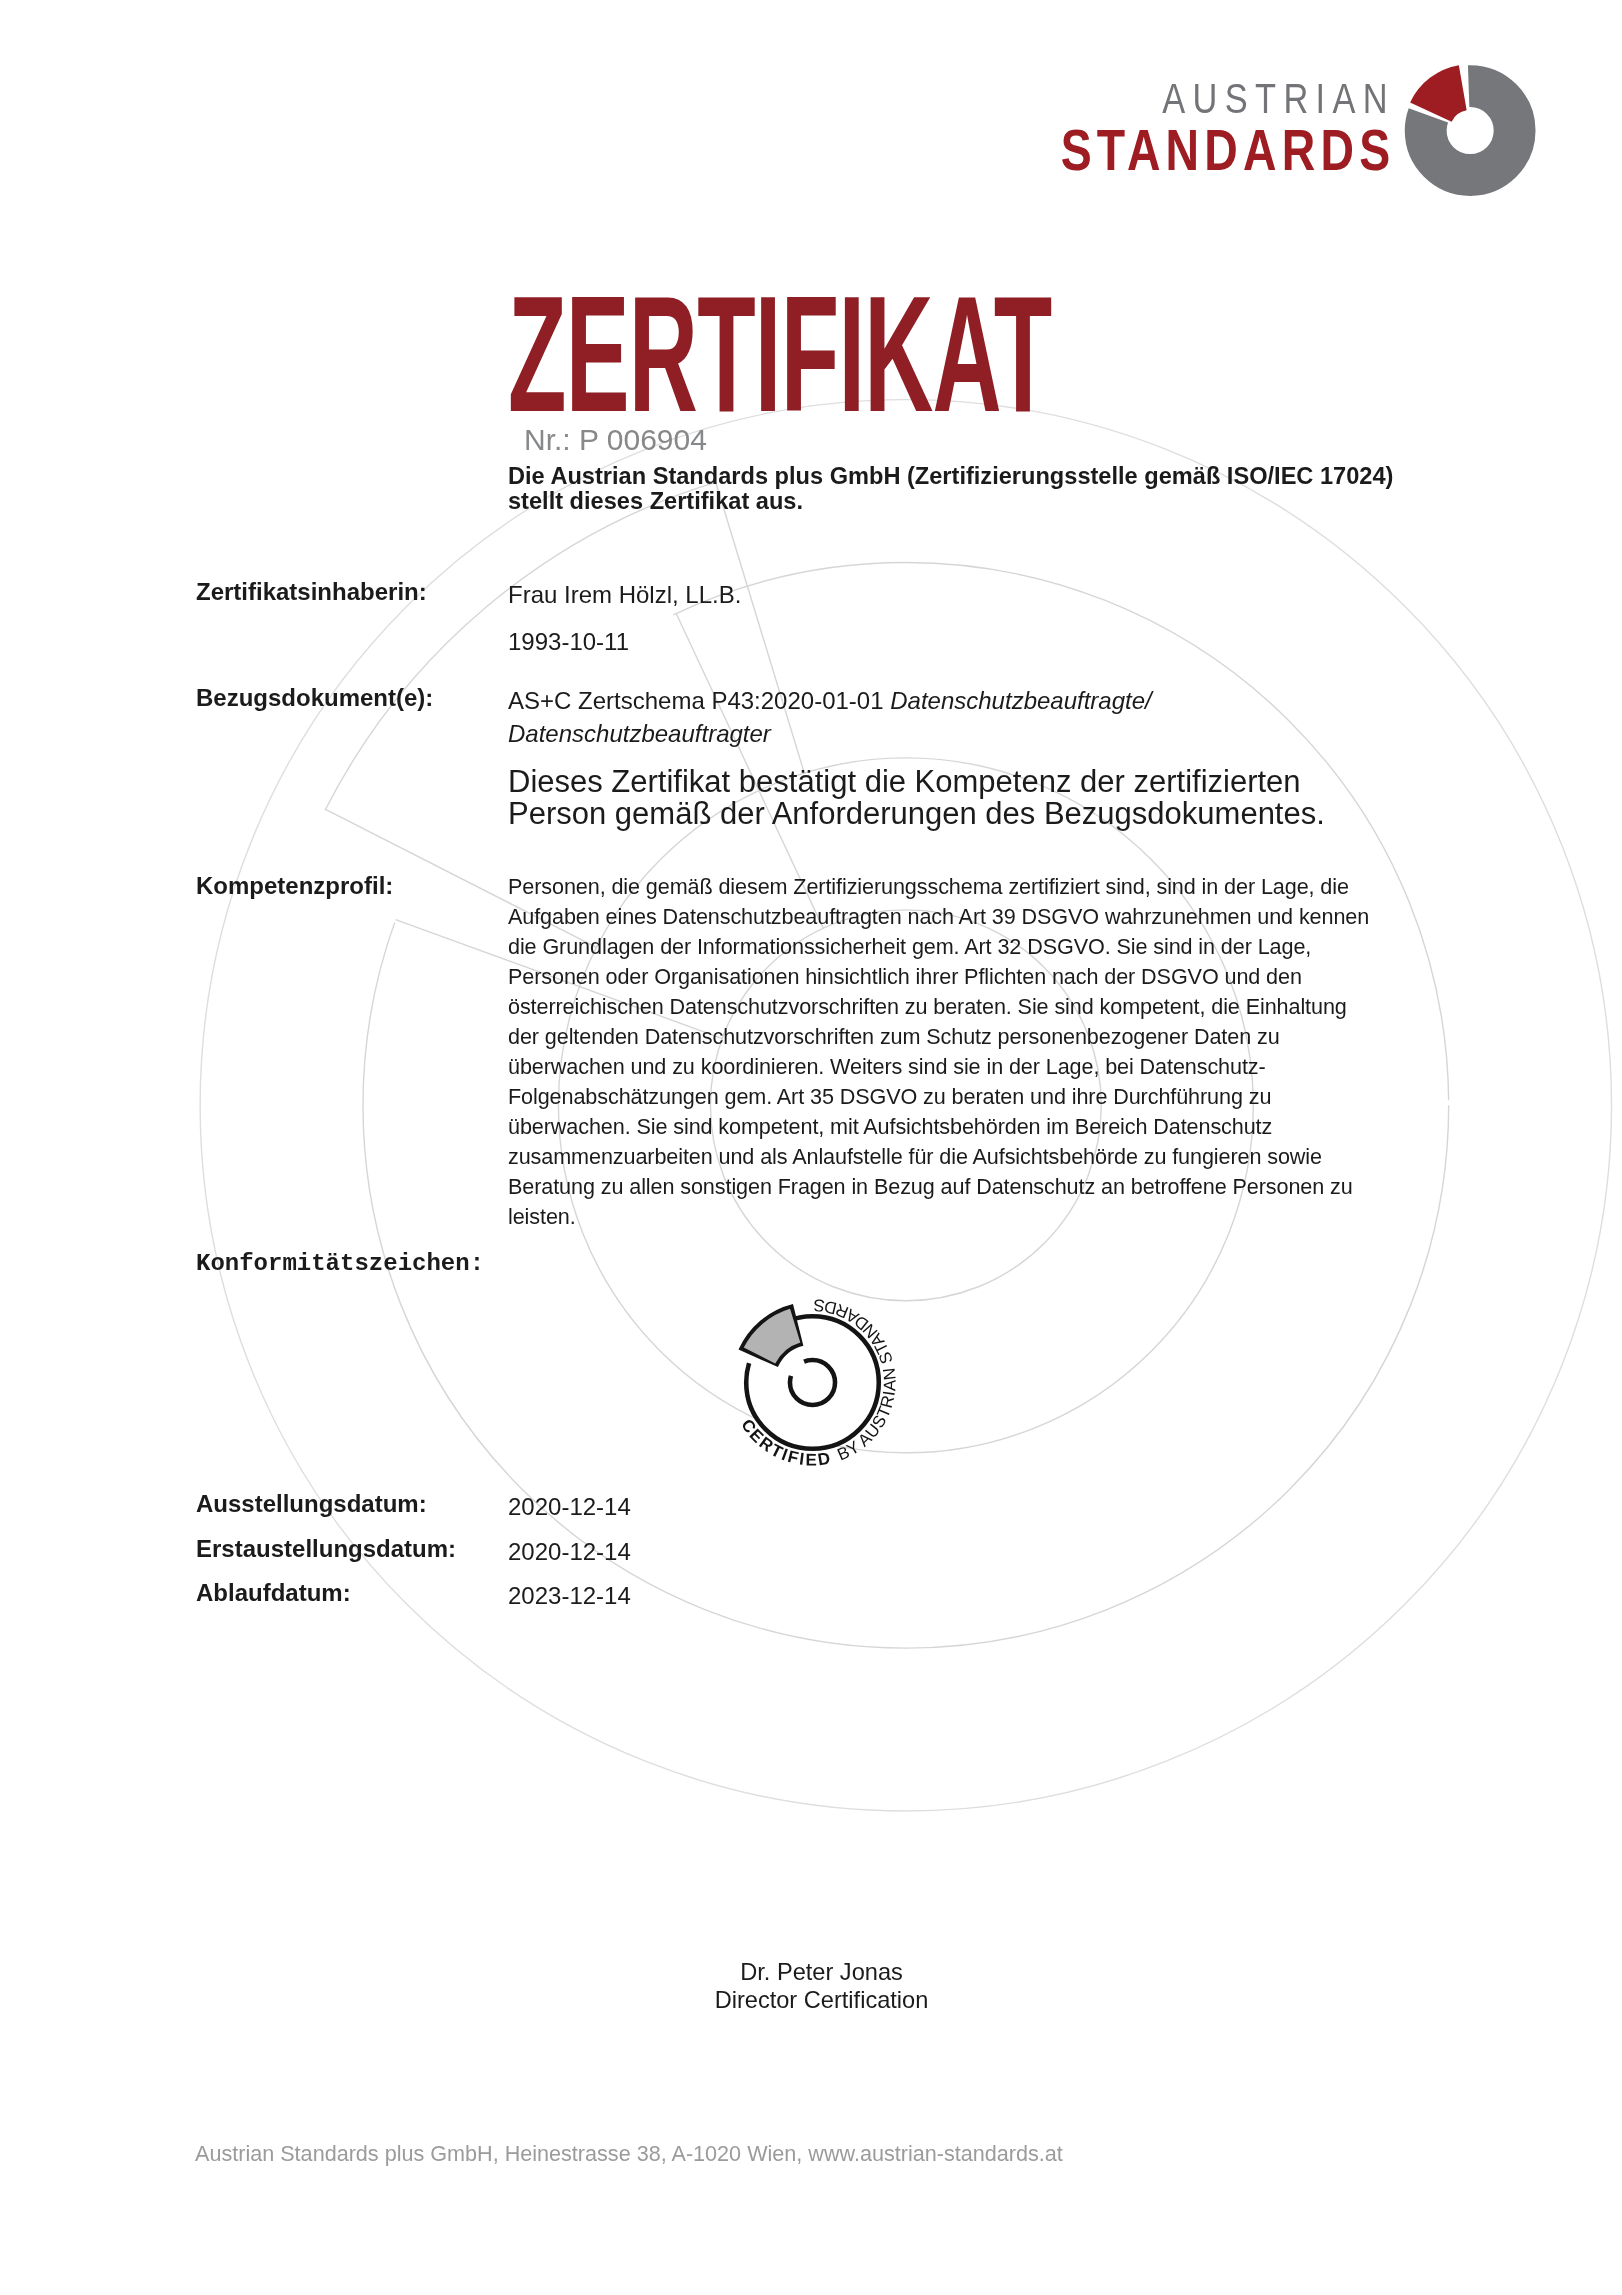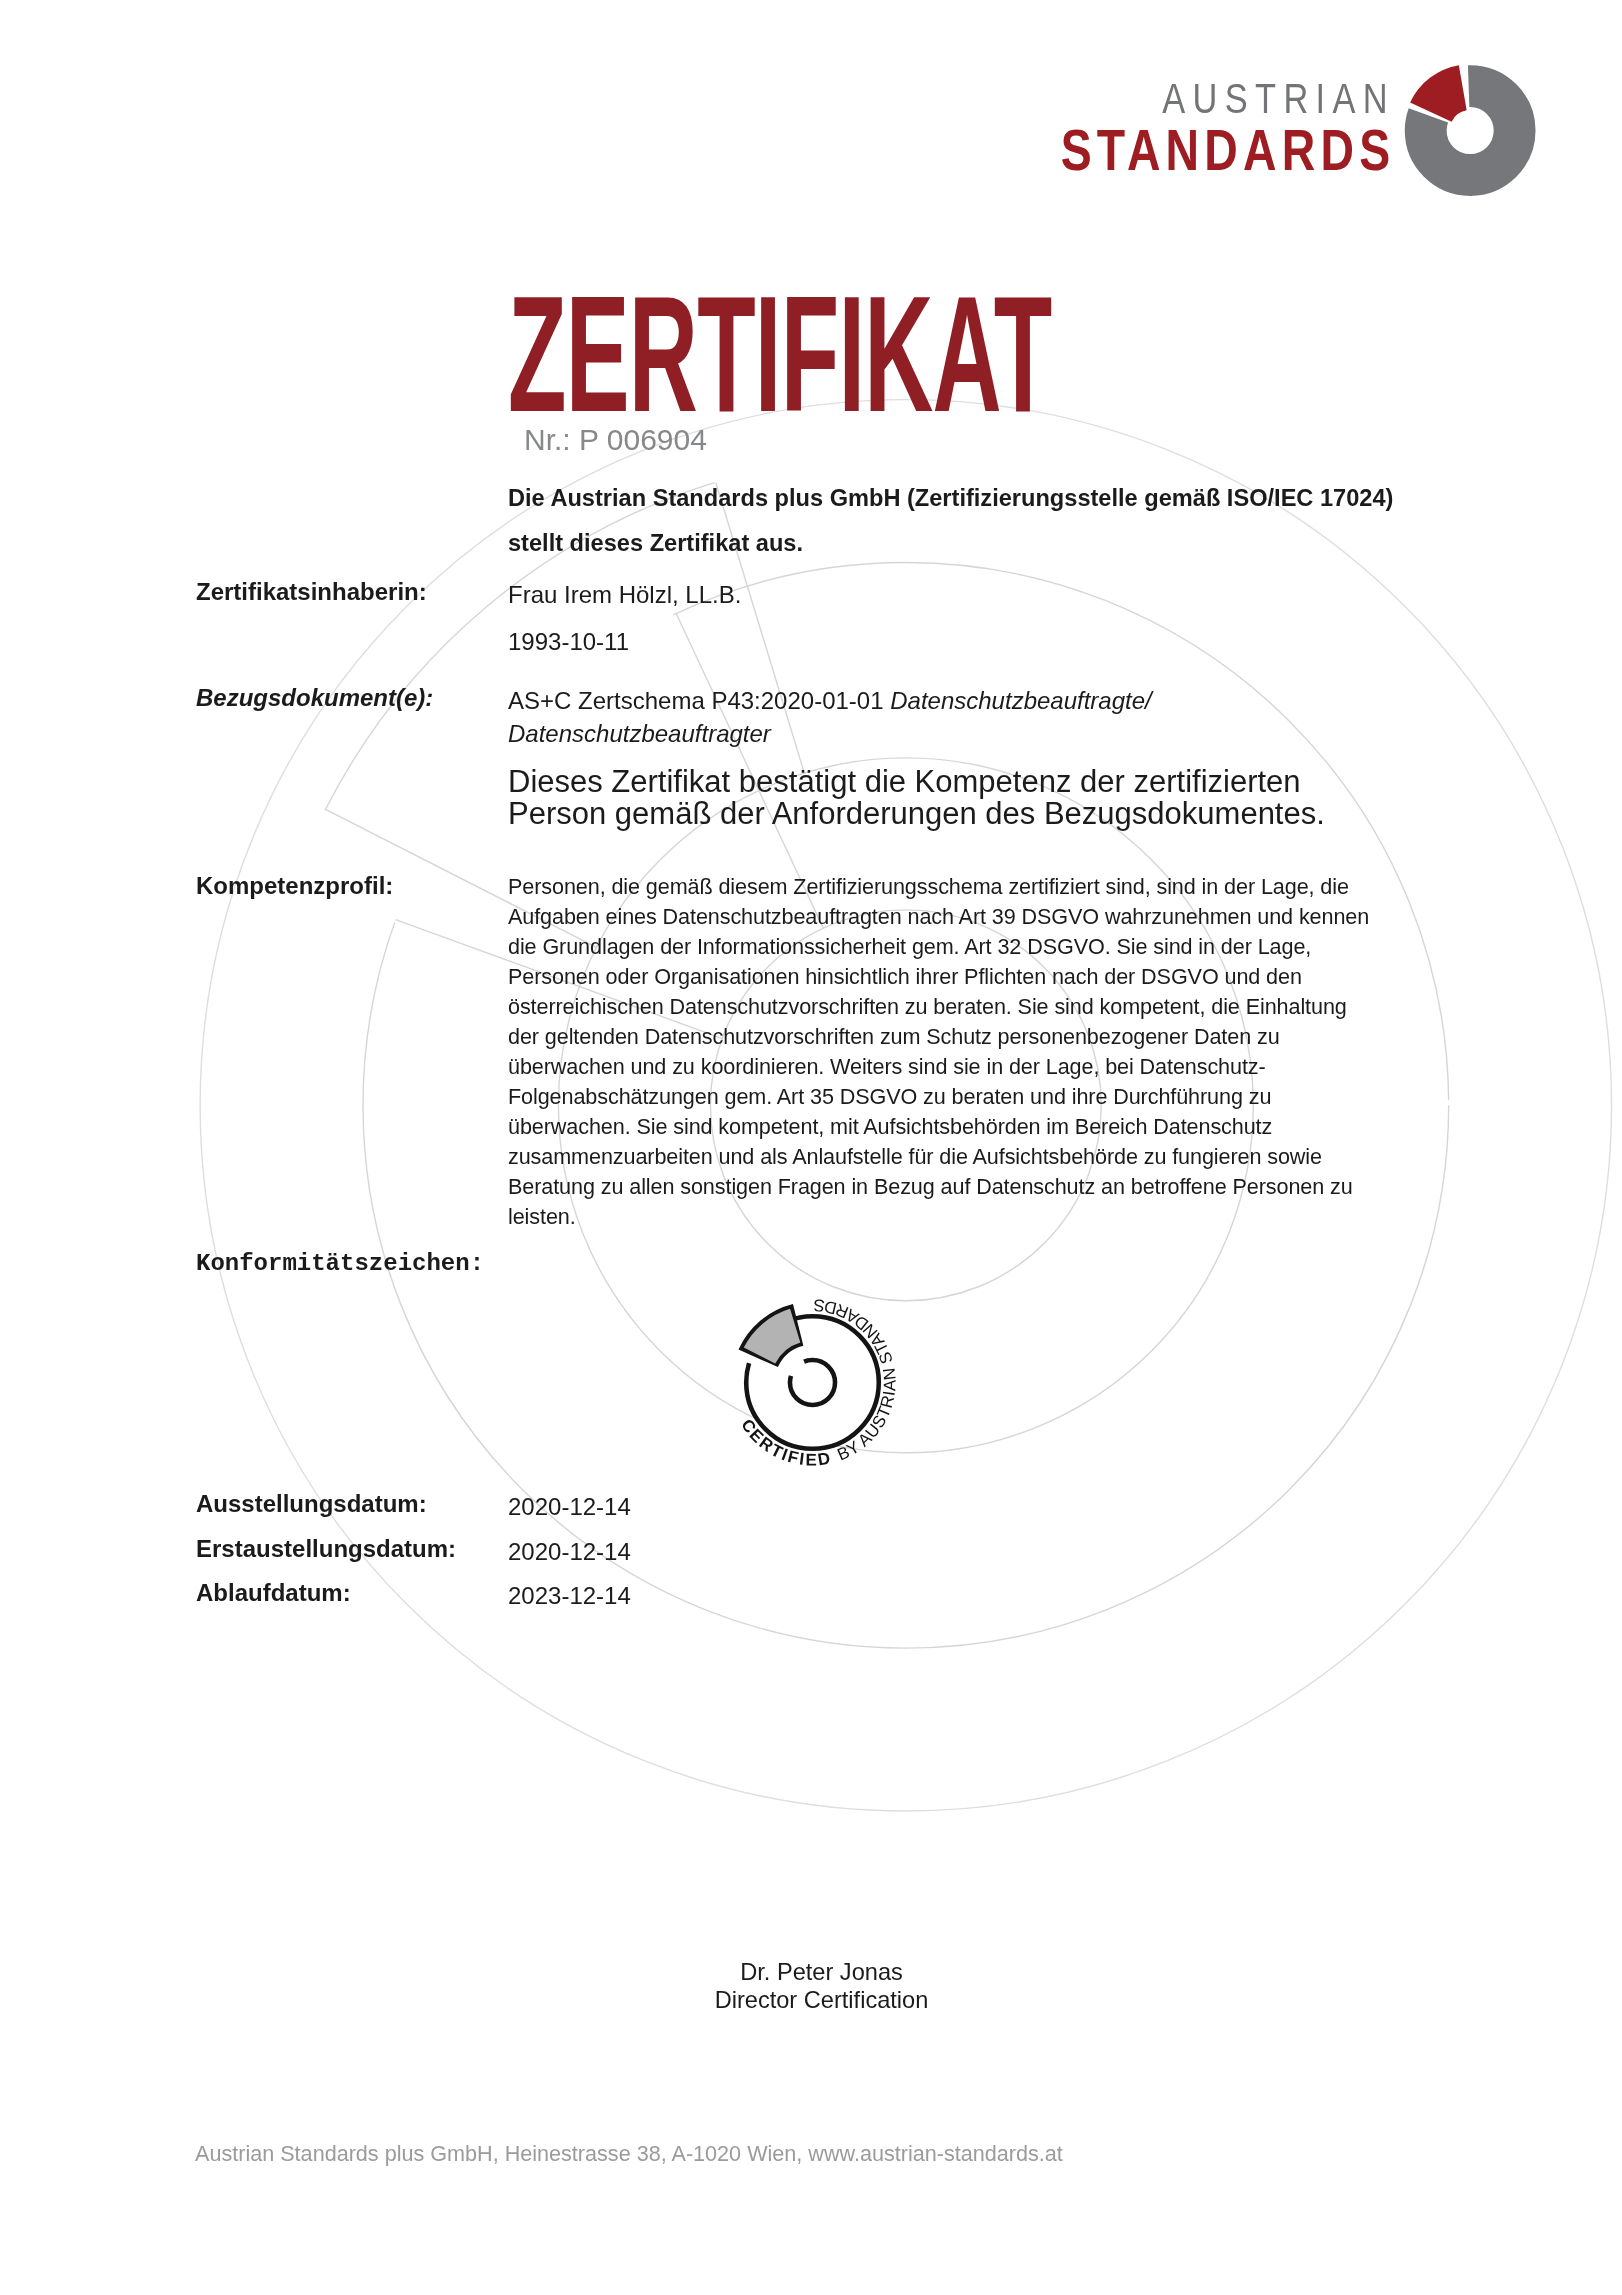--- a/index.html
+++ b/index.html
@@ -30,22 +30,22 @@
     position:absolute;left:508px;top:272px;
     font-size:165px;font-weight:700;line-height:1;letter-spacing:-1.3px;
     color:var(--title_red,#8f1f24);
     transform:scaleX(0.58);transform-origin:left center;white-space:nowrap;
   }
   .cert-number{
     position:absolute;left:524px;top:423px;
     font-size:30px;font-weight:400;color:var(--number_gray,#87888a);
   }
   .intro{
-    position:absolute;left:508px;top:476px;width:903px;
-    font-size:23.6px;font-weight:700;line-height:45px;
+    position:absolute;left:508px;top:464px;width:903px;
+    font-size:23.6px;font-weight:700;line-height:25px;
   }
   .field-label{
     position:absolute;left:196px;
     font-size:24px;font-weight:700;white-space:nowrap;
   }
   .field-value{
     position:absolute;left:508px;
     font-size:24px;line-height:33px;
   }
   .note{
@@ -100,21 +100,21 @@
   </svg>
 
   <div class="title">ZERTIFIKAT</div>
   <div class="cert-number">Nr.: P 006904</div>
   <div class="intro">Die Austrian Standards plus GmbH (Zertifizierungsstelle gemäß ISO/IEC 17024) stellt dieses Zertifikat aus.</div>
 
   <div class="field-label" style="top:578px;">Zertifikatsinhaberin:</div>
   <div class="field-value" style="top:578px;">Frau Irem Hölzl, LL.B.</div>
   <div class="field-value" style="top:625px;">1993-10-11</div>
 
-  <div class="field-label" style="top:684px;font-style:italic;">Bezugsdokument(e):</div>
+  <div class="field-label" style="top:684px;">Bezugsdokument(e):</div>
   <div class="field-value" style="top:684px;width:877px;"><span>AS+C Zertschema P43:2020-01-01 </span><span class="italic">Datenschutzbeauftragte/</span><br><span class="italic">Datenschutzbeauftragter</span>
   </div>
   <div class="note" style="top:766px;">Dieses Zertifikat bestätigt die Kompetenz der zertifizierten Person gemäß der Anforderungen des Bezugsdokumentes.</div>
 
   <div class="field-label" style="top:872px;">Kompetenzprofil:</div>
   <div class="competence">Personen, die gemäß diesem Zertifizierungsschema zertifiziert sind, sind in der Lage, die Aufgaben eines Datenschutzbeauftragten nach Art 39 DSGVO wahrzunehmen und kennen die Grundlagen der Informationssicherheit gem. Art 32 DSGVO. Sie sind in der Lage, Personen oder Organisationen hinsichtlich ihrer Pflichten nach der DSGVO und den österreichischen Datenschutzvorschriften zu beraten. Sie sind kompetent, die Einhaltung der geltenden Datenschutzvorschriften zum Schutz personenbezogener Daten zu überwachen und zu koordinieren. Weiters sind sie in der Lage, bei Datenschutz-Folgenabschätzungen gem. Art 35 DSGVO zu beraten und ihre Durchführung zu überwachen. Sie sind kompetent, mit Aufsichtsbehörden im Bereich Datenschutz zusammenzuarbeiten und als Anlaufstelle für die Aufsichtsbehörde zu fungieren sowie Beratung zu allen sonstigen Fragen in Bezug auf Datenschutz an betroffene Personen zu leisten.</div>
 
   <div class="field-label" style="top:1250px;font-family:Liberation Mono, monospace;">Konformitätszeichen:</div>
 
   <svg class="seal-svg" width="209" height="209" viewBox="-160 -160 320 320" aria-hidden="true">

